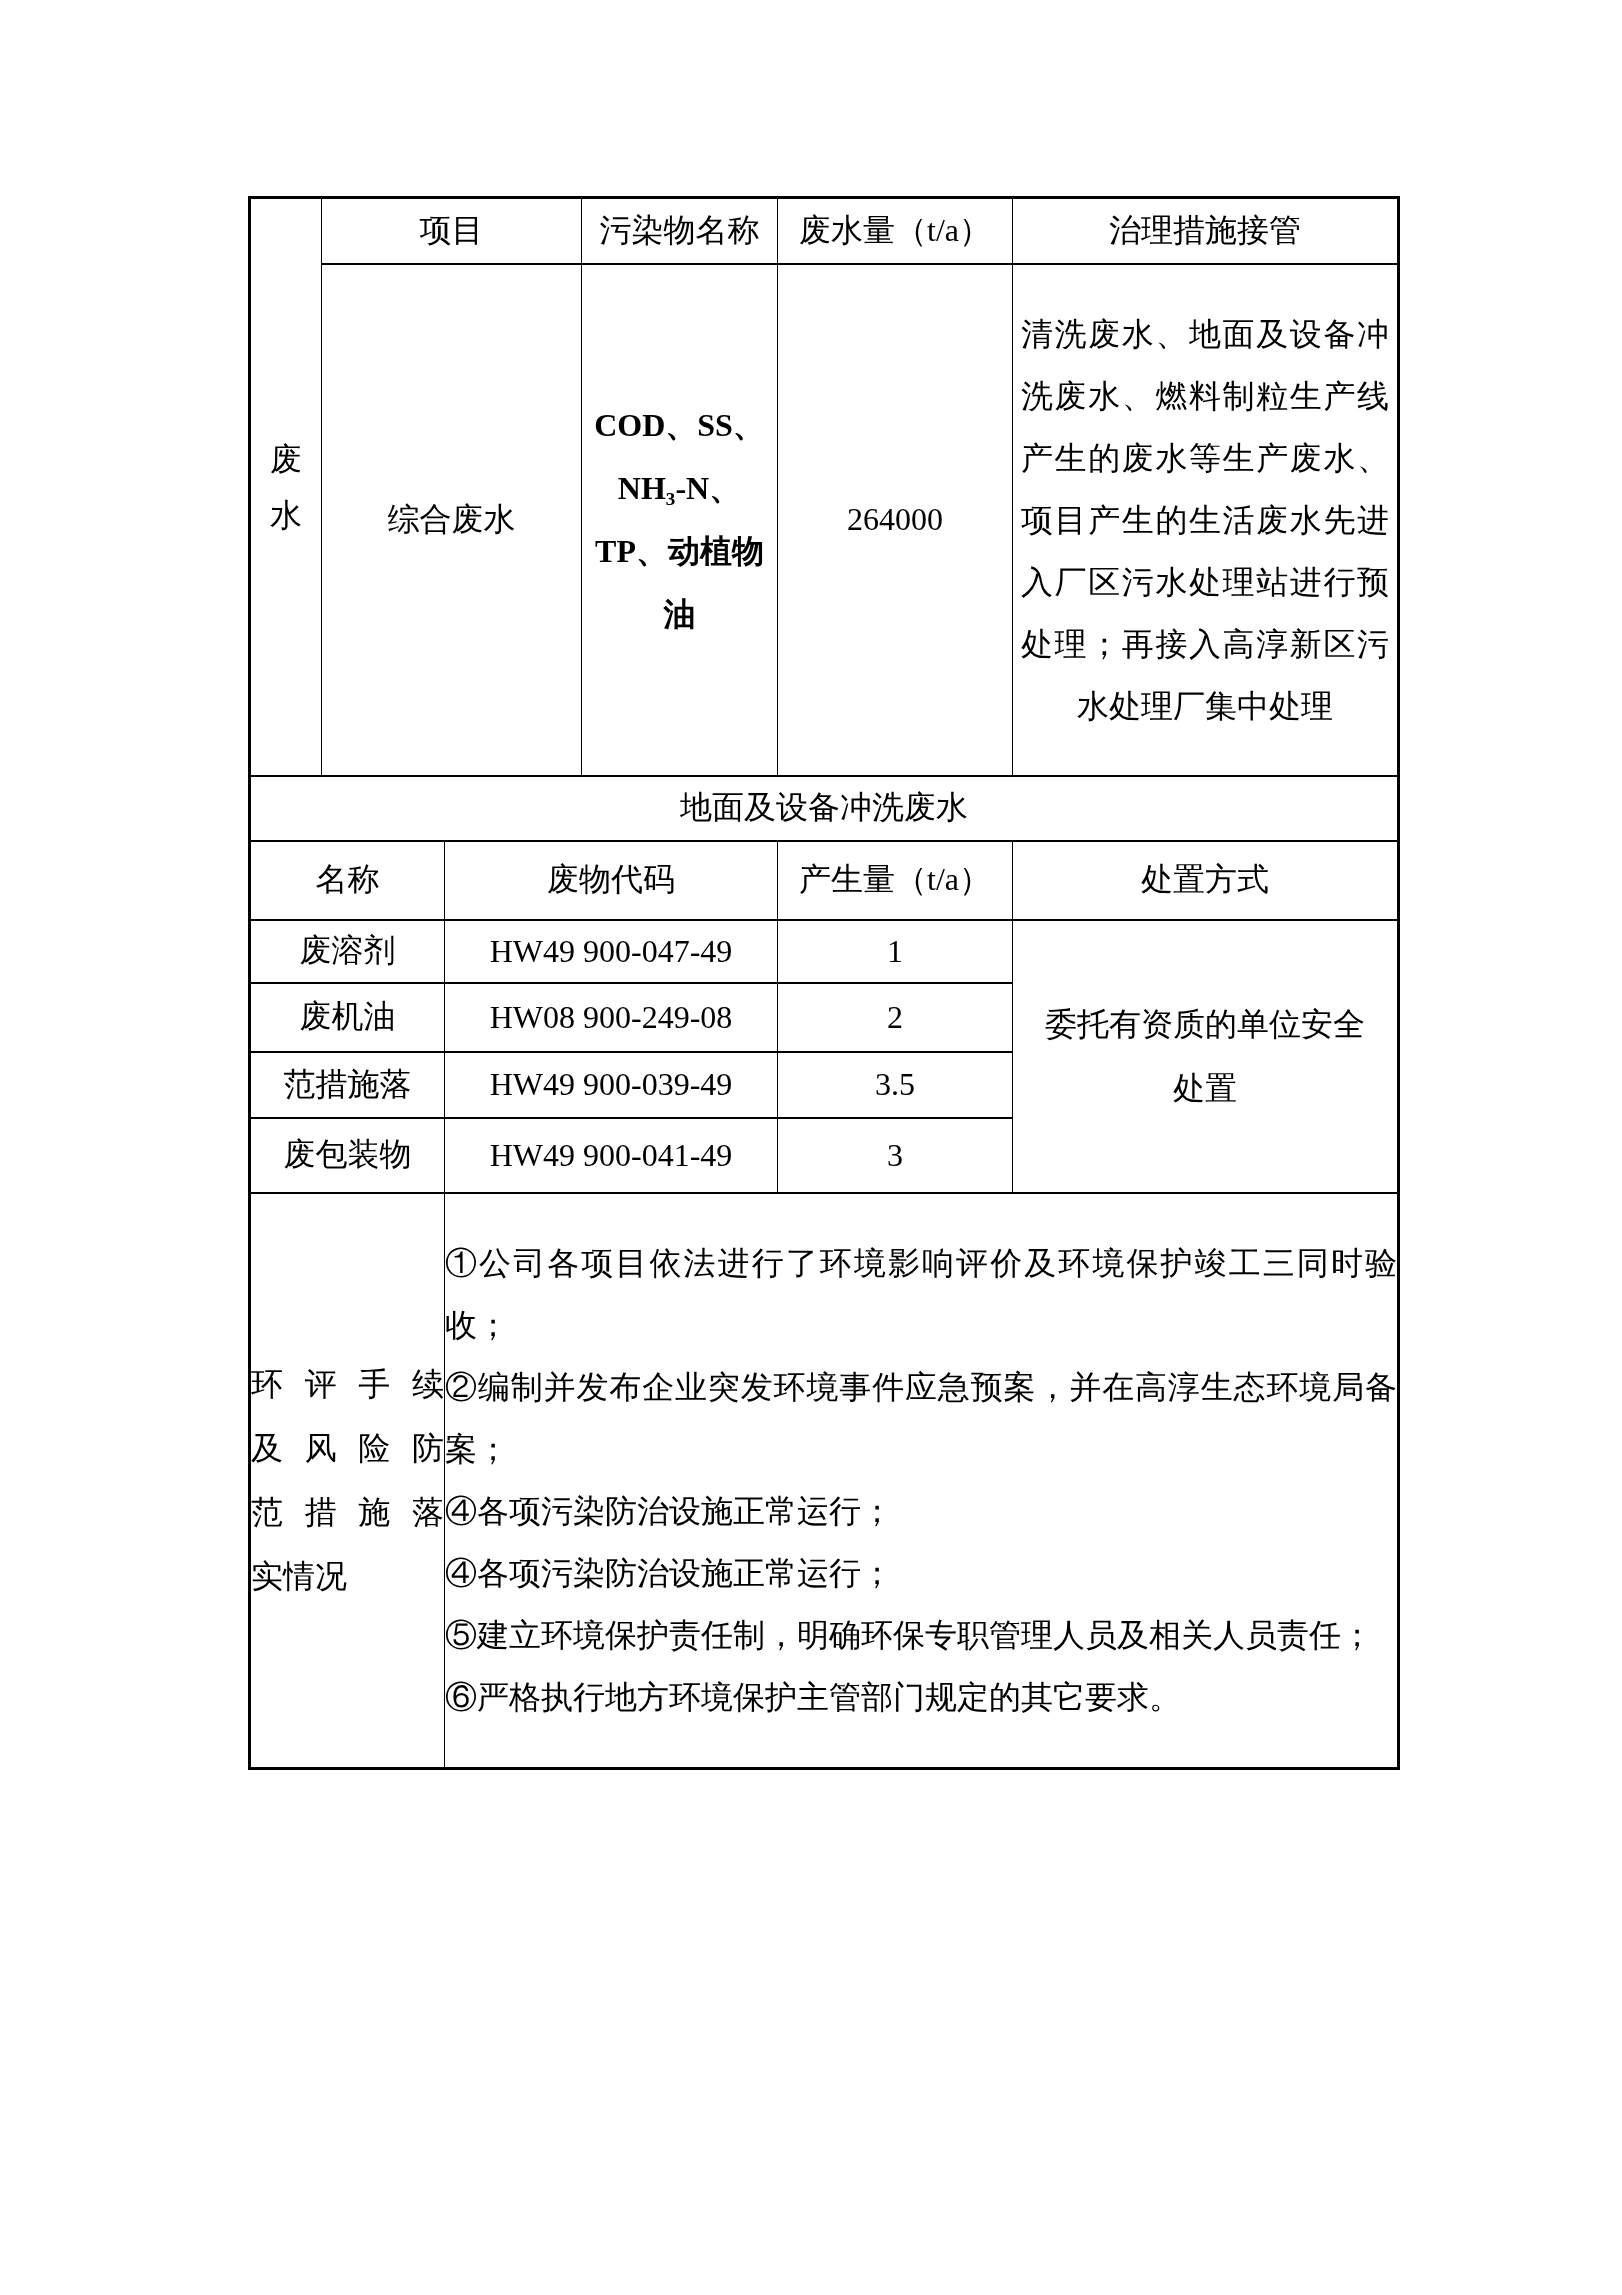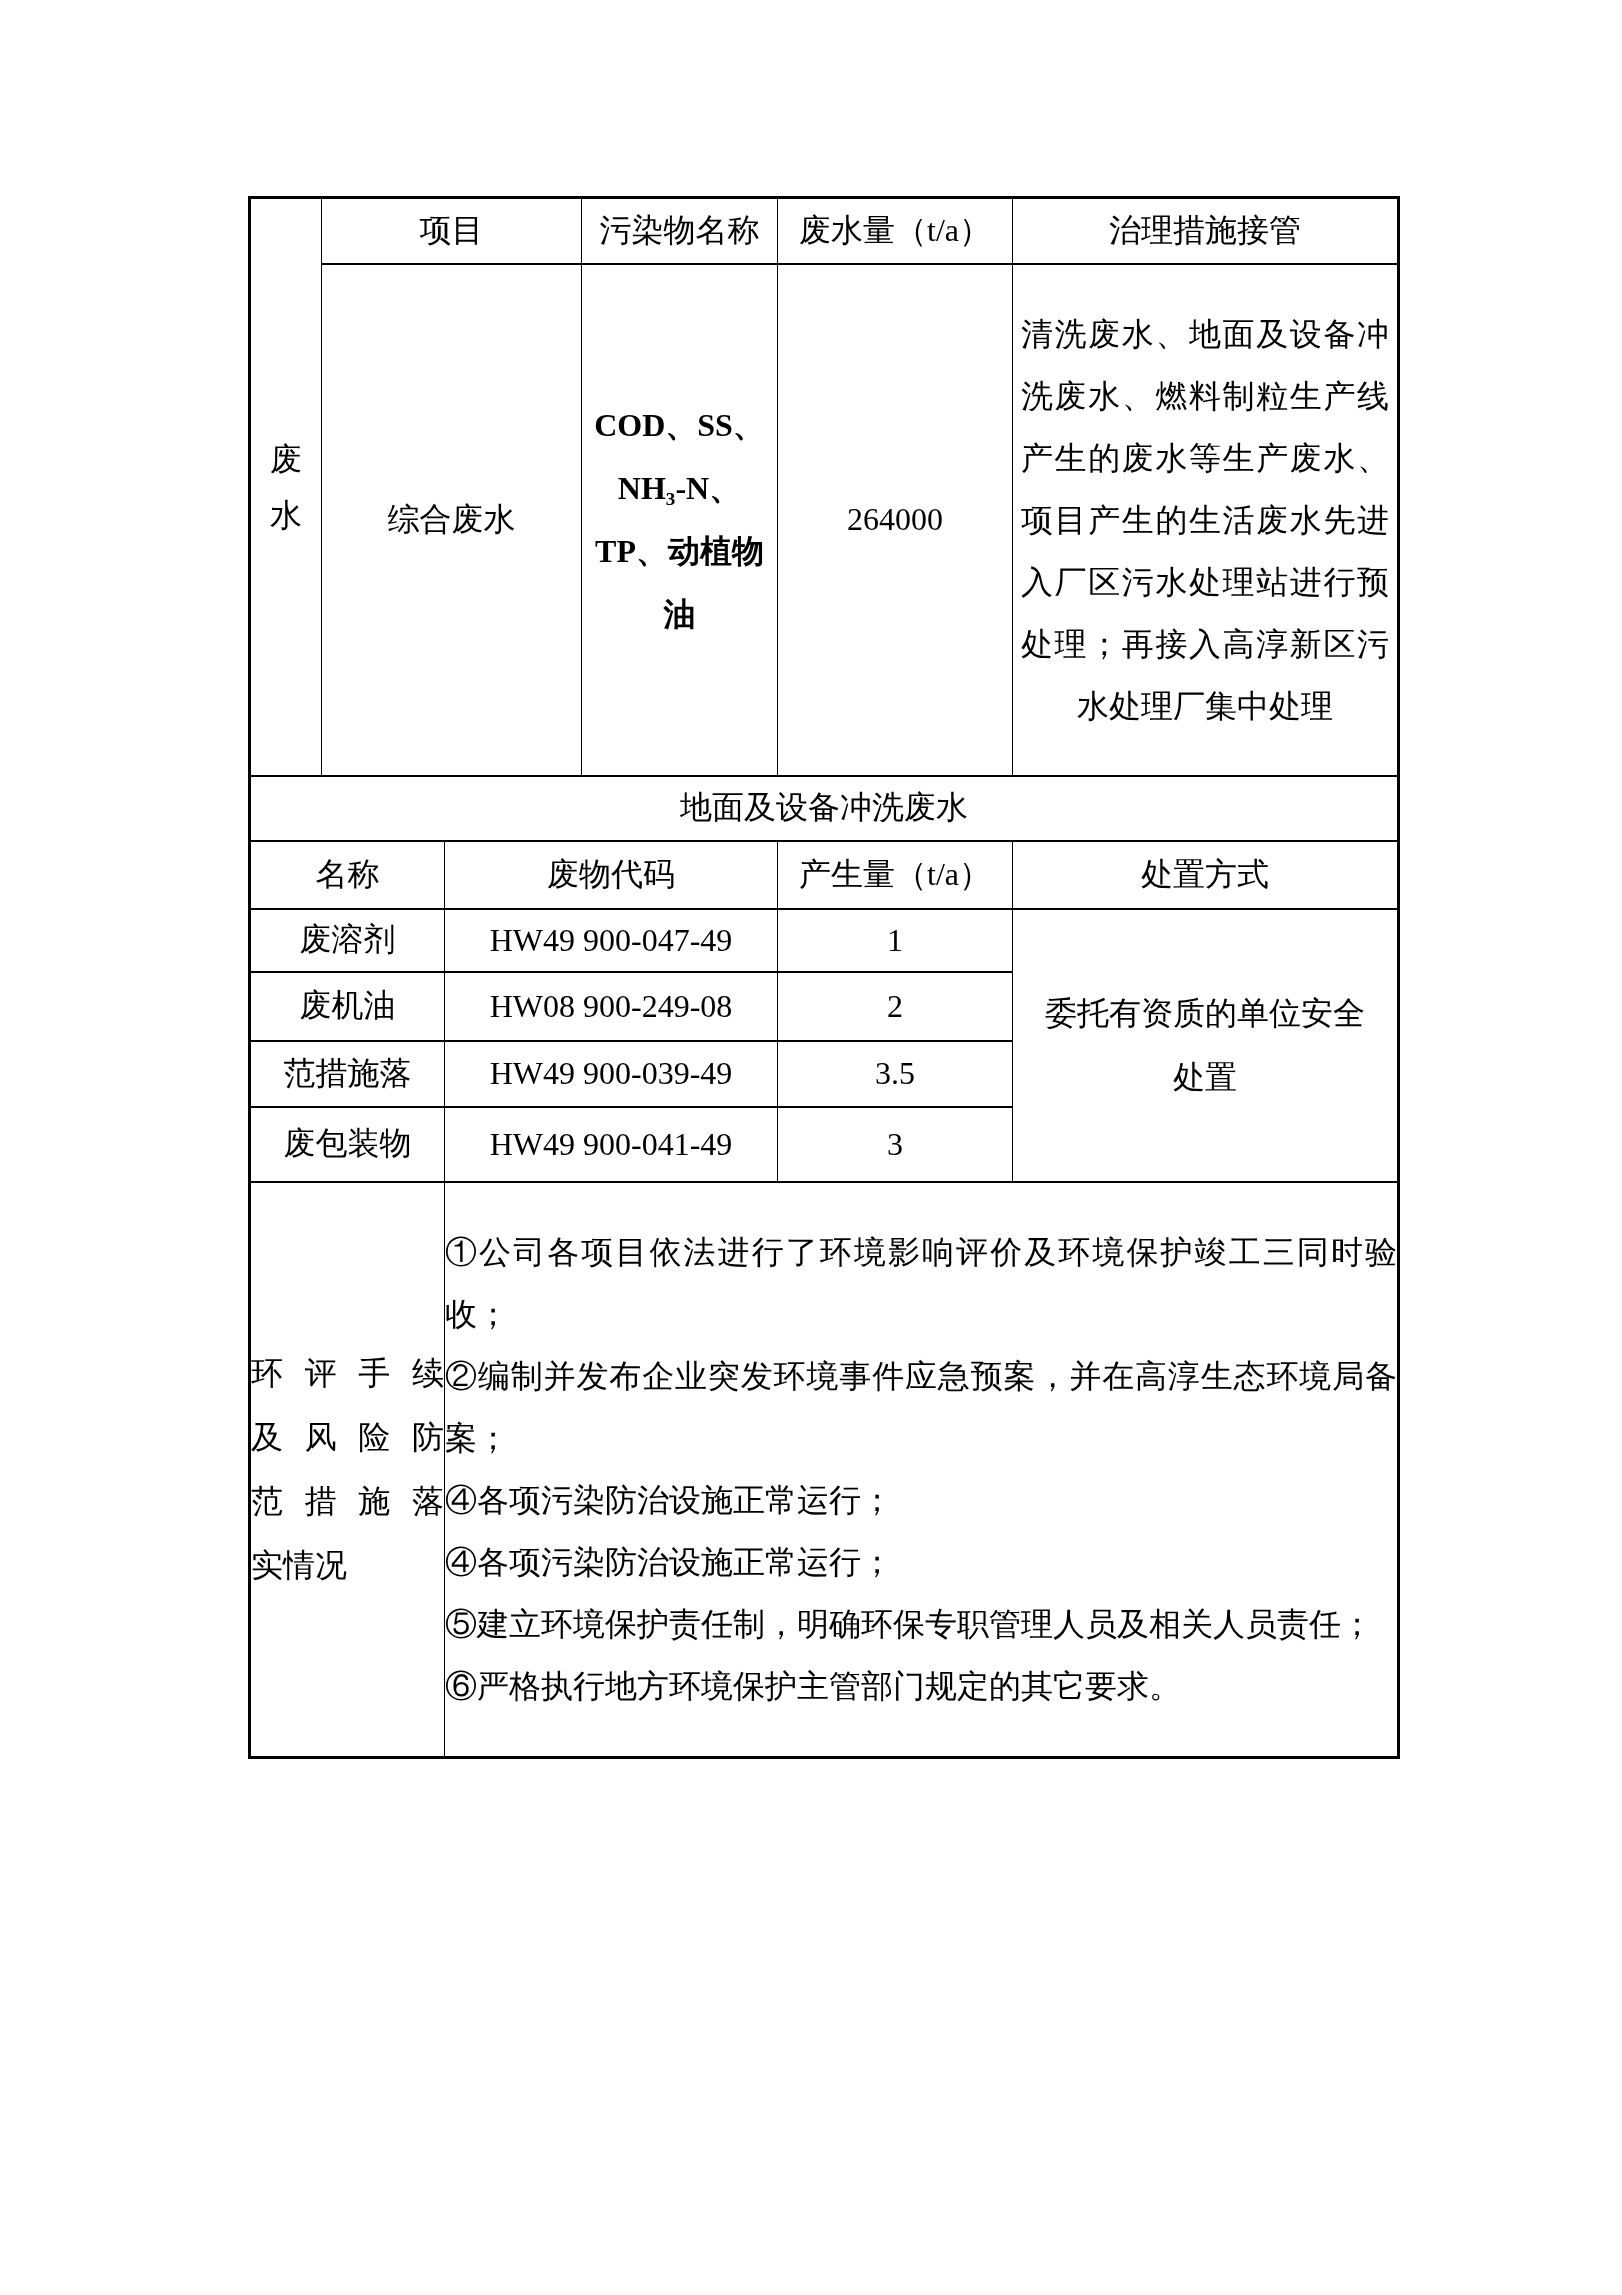--- a/index.html
+++ b/index.html
@@ -108,21 +108,21 @@
       <td>264000</td>
       <td>
         <div class="treatment-wrap">清洗废水、地面及设备冲洗废水、燃料制粒生产线产生的废水等生产废水、项目产生的生活废水先进入厂区污水处理站进行预处理；再接入高淳新区污水处理厂集中处理</div>
       </td>
     </tr>
 
     <tr style="height:65px;">
       <td colspan="6">地面及设备冲洗废水</td>
     </tr>
 
-    <tr style="height:68px;">
+    <tr style="height:79px;">
       <td colspan="2">名称</td>
       <td colspan="2">废物代码</td>
       <td>产生量（t/a）</td>
       <td>处置方式</td>
     </tr>
 
     <tr style="height:63px;">
       <td colspan="2">废溶剂</td>
       <td colspan="2">HW49 900-047-49</td>
       <td>1</td>

